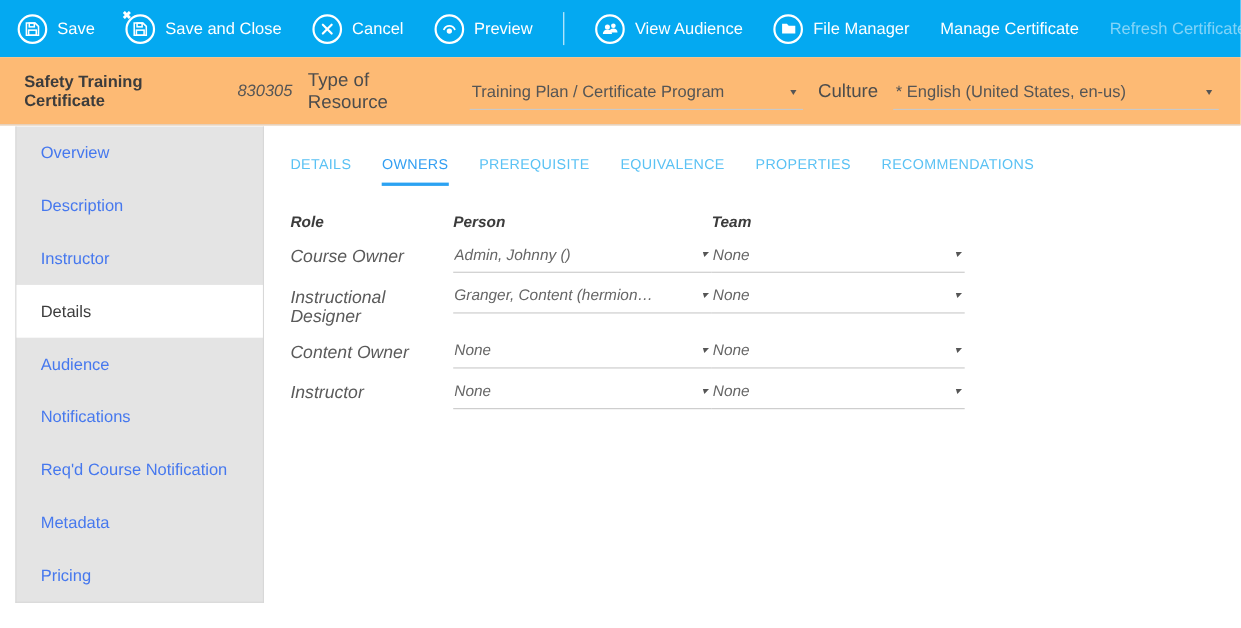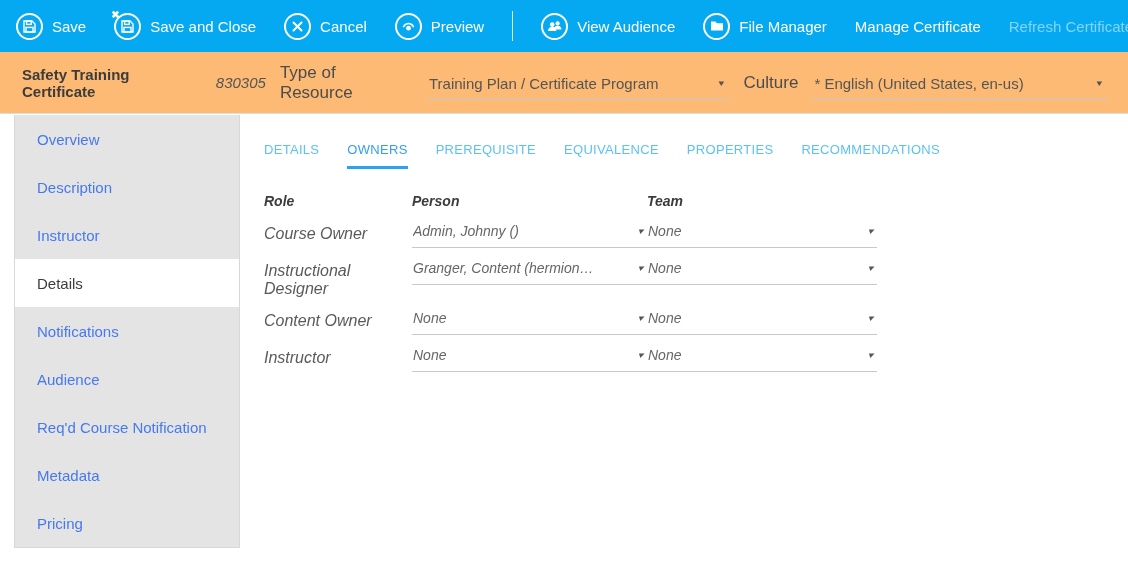--- a/index.html
+++ b/index.html
@@ -251,22 +251,22 @@
   </div>
 </div>
 
 <div class="page-body">
 
   <div class="sidebar">
     <div class="side-item">Overview</div>
     <div class="side-item">Description</div>
     <div class="side-item">Instructor</div>
     <div class="side-item active">Details</div>
+    <div class="side-item">Audience</div>
     <div class="side-item">Notifications</div>
-    <div class="side-item">Audience</div>
     <div class="side-item">Req'd Course Notification</div>
     <div class="side-item">Metadata</div>
     <div class="side-item">Pricing</div>
   </div>
 
   <div class="main">
 
     <div class="tabs">
       <div class="tab">DETAILS</div>
       <div class="tab active">OWNERS</div>

